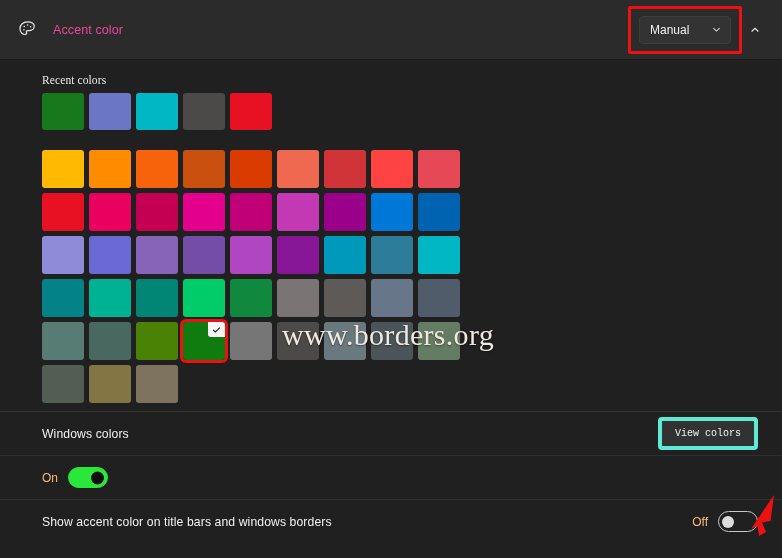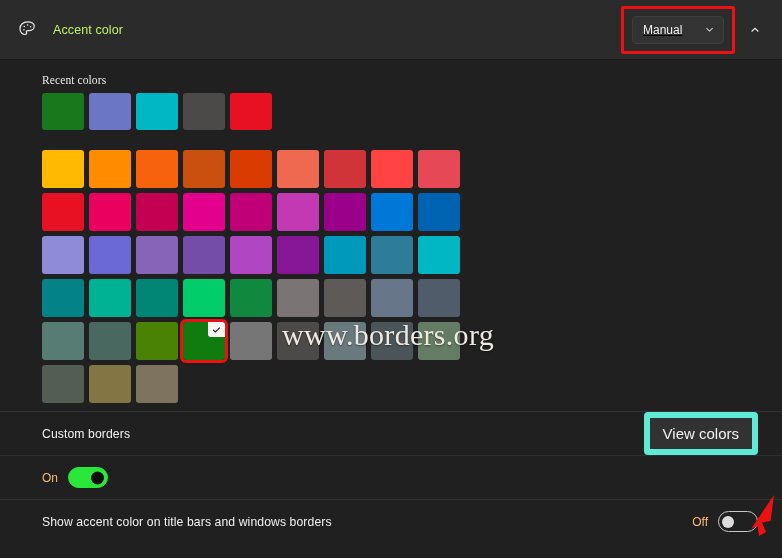--- a/index.html
+++ b/index.html
@@ -36,34 +36,33 @@
     height: 34px;
     flex: 0 0 34px;
     display: flex;
     align-items: center;
     justify-content: center;
     color: #e6e6e6;
   }
 
   .header-title {
     font-size: 12.5px;
-    color: #bef264;
+    color: #ec4899;
     margin-left: 9px;
     letter-spacing: .1px;
   }
 
   .header-spacer { flex: 1 1 auto; }
 
   .dropdown-wrap {
     position: relative;
     padding: 7px 8px;
     border: 3px solid #ee1111;
     border-radius: 2px;
-    margin-right: 7px;
-    text-decoration: underline;
+    margin-right: 0;
   }
 
   .dropdown {
     width: 92px;
     height: 28px;
     background: #333333;
     border: 1px solid #3d3d3d;
     border-radius: 4px;
     display: flex;
     align-items: center;
@@ -164,27 +163,27 @@
 
   .setting-label {
     font-size: 12.2px;
     color: #f1f1f1;
     flex: 1 1 auto;
     letter-spacing: .1px;
   }
 
   .view-colors-btn {
     background: #323232;
-    border: 6px solid #5eead4;
+    border: 4px solid #5eead4;
     border-radius: 4px;
     color: #f2f2f2;
-    font-size: 15px;
+    font-size: 10px;
     padding: 7px 13px;
     cursor: pointer;
-    font-family: Liberation Sans, sans-serif;
+    font-family: Liberation Mono, monospace;
   }
 
   .toggle-wrap { display: flex; align-items: center; gap: 10px; }
   .toggle-state { font-size: 12px; color: #fdba74; }
 
   .toggle {
     width: 40px;
     height: 21px;
     border-radius: 11px;
     position: relative;
@@ -330,21 +329,21 @@
           <div class="swatch" style="background: rgb(82, 94, 84);"></div>
           <div class="swatch" style="background: rgb(132, 117, 69);"></div>
           <div class="swatch" style="background: rgb(126, 115, 95);"></div>
         </div>
     </div>
 
     <div class="watermark">www.borders.org</div>
   </div>
 
   <div class="setting-row first">
-    <div class="setting-label">Custom borders</div>
+    <div class="setting-label">Windows colors</div>
     <button class="view-colors-btn">View colors</button>
   </div>
 
   <div class="setting-row">
     <div class="toggle-wrap">
       <span class="toggle-state">On</span>
       <div class="toggle on">
         <div class="knob"></div>
       </div>
     </div>

